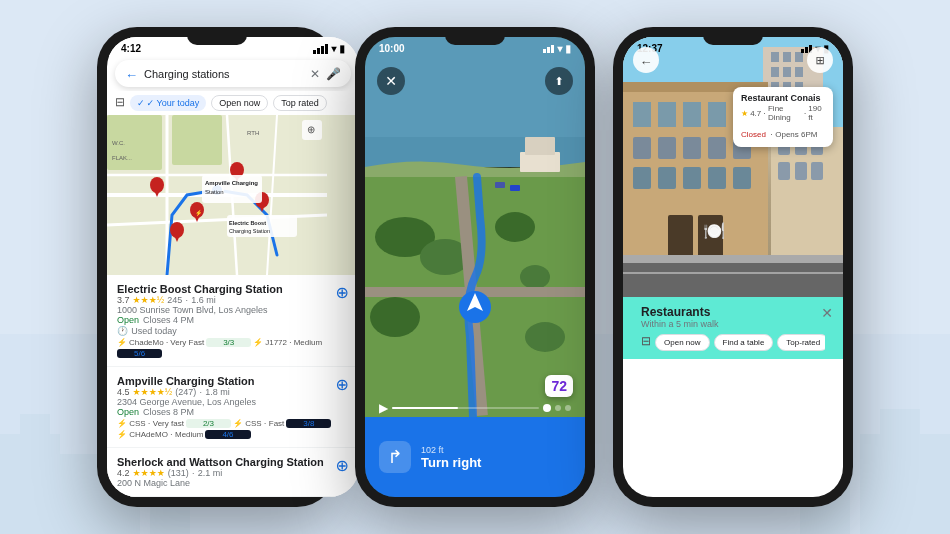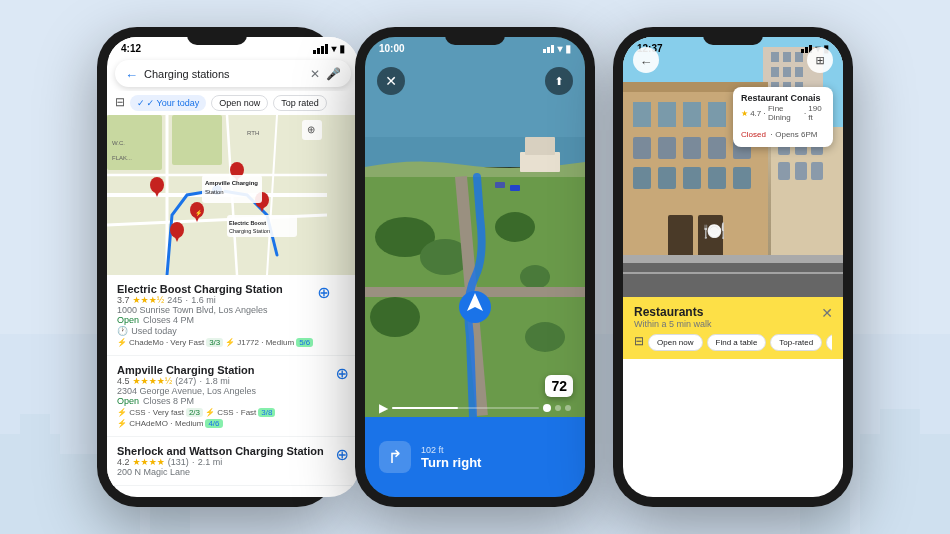--- a/index.html
+++ b/index.html
@@ -138,25 +138,25 @@
     .result-chargers { display: flex; flex-wrap: wrap; gap: 2px; margin-top: 2px; }
     .charger-tag {
       font-size: 8px;
       color: #555;
       display: flex;
       align-items: center;
       gap: 2px;
     }
     .charger-count {
       font-size: 8px;
-      padding: 0 3px;
+      padding: 0 17px;
       border-radius: 3px;
     }
     .charger-count.green { background: #e6f4ea; color: #188038; }
-    .charger-count.blue { background: #86efac; color: #1a73e8; }
+    .charger-count.blue { background: #0f172a; color: #1a73e8; }
     .nav-close-btn {
       position: absolute;
       top: 30px;
       left: 12px;
       width: 28px;
       height: 28px;
       background: rgba(0,0,0,0.5);
       border-radius: 50%;
       display: flex;
       align-items: center;
@@ -182,21 +182,21 @@
     }
     .nav-speed-badge {
       position: absolute;
       right: 12px;
       bottom: 100px;
       background: #fff;
       border-radius: 6px;
       padding: 3px 6px;
       font-size: 14px;
       font-weight: 700;
-      color: #000000;
+      color: #6d28d9;
       box-shadow: 0 2px 6px rgba(0,0,0,0.3);
     }
     .nav-instruction {
       position: absolute;
       bottom: 0;
       left: 0;
       right: 0;
       height: 80px;
       background: #1a73e8;
       display: flex;
@@ -240,22 +240,22 @@
       width: 100px;
       z-index: 20;
     }
     .info-name { font-size: 9px; font-weight: 700; color: #202124; }
     .info-rating { display: flex; align-items: center; gap: 2px; font-size: 8px; color: #555; margin: 1px 0; }
     .info-status-open { font-size: 8px; color: #c5221f; }
     .info-status-time { font-size: 8px; color: #555; }
 
     
     .bottom-panel {
-      background: #fde047;
-      padding: 8px 11px;
+      background: #5eead4;
+      padding: 8px 18px;
     }
     .panel-title { font-size: 12px; font-weight: 700; color: #202124; }
     .panel-sub { font-size: 9px; color: #70757a; }
     .panel-close {
       position: absolute;
       right: 10px;
       font-size: 14px;
       color: #70757a;
     }
     .panel-chips {

